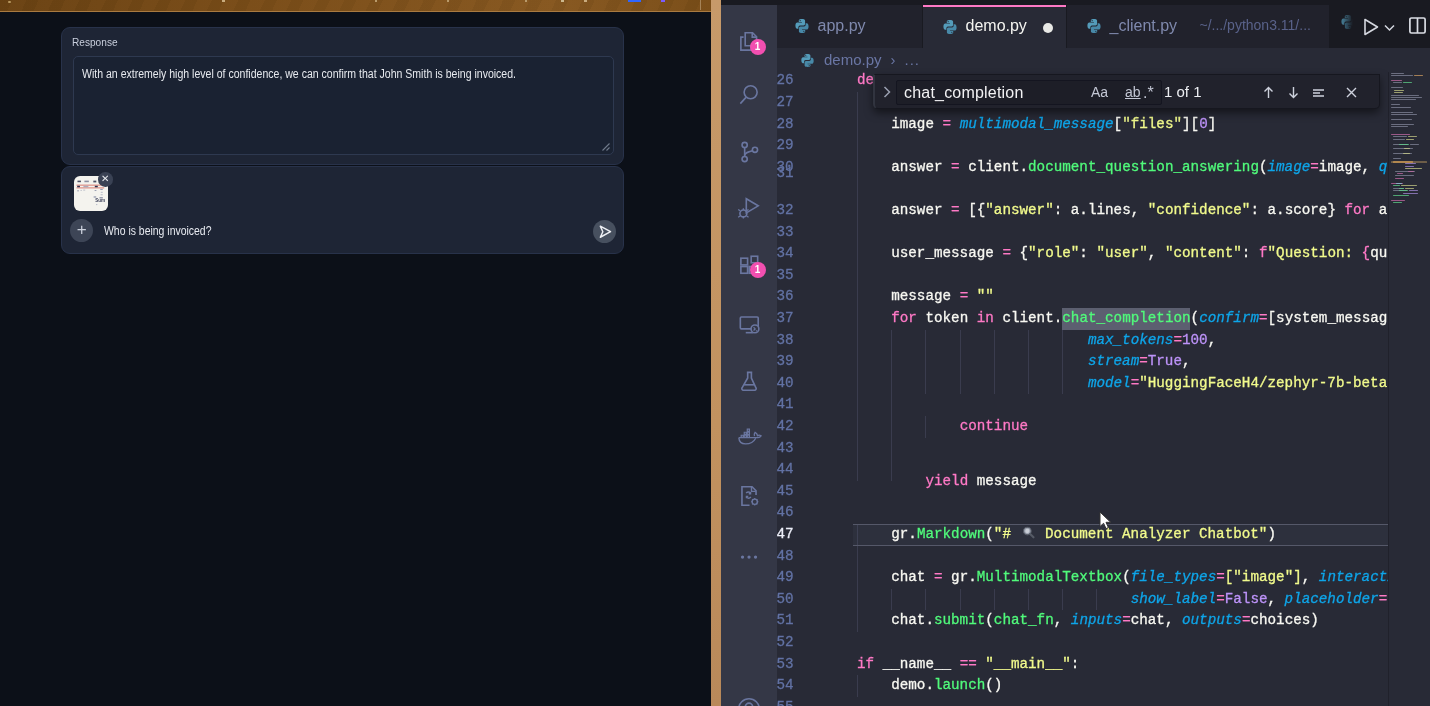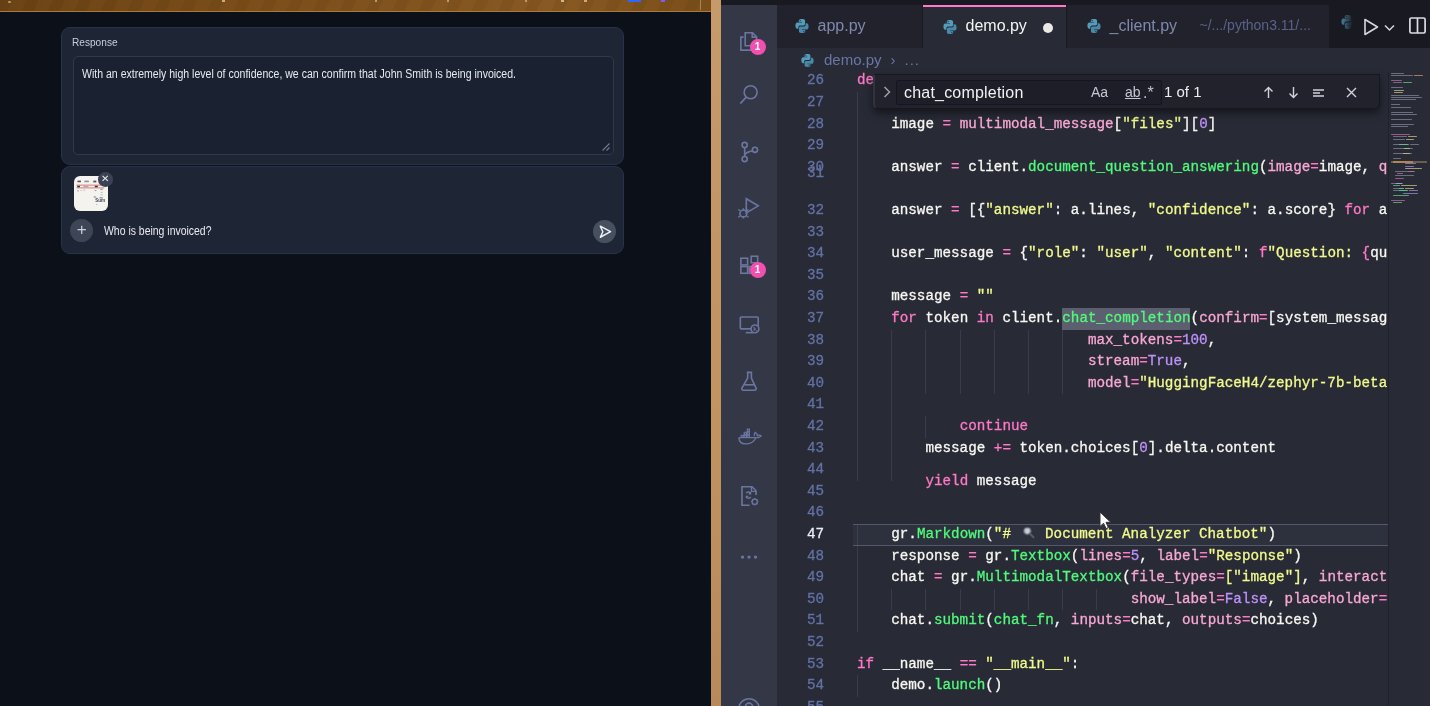--- a/index.html
+++ b/index.html
@@ -1,20 +1,20 @@
 <!DOCTYPE html>
 <html><head><meta charset="utf-8"><style>
 * { margin:0; padding:0; box-sizing:border-box; }
 html,body { width:1430px; height:706px; overflow:hidden; background:#0c1018;
   font-family:"Liberation Sans",sans-serif; }
 .abs { position:absolute; }
 i { font-style:normal; }
 i.w{color:#f8f8f2} i.p{color:#ff79c6} i.g{color:#50fa7b} i.y{color:#f1fa8c}
 i.u{color:#bd93f9} i.c{color:#8be9fd}
-i.o{color:#f9a8d4;}
+i.o{color:#0ea5e9;font-style:italic}
 i.hl{background:#5c5f70}
 
 
 #browser { position:absolute; left:0; top:0; width:710.5px; height:706px; background:#0c1018; }
 #btop { position:absolute; left:0; top:0; width:100%; height:11.7px;
   background:
    repeating-linear-gradient(115deg, rgba(0,0,0,.045) 0 11px, rgba(255,255,255,.008) 11px 24px),
    linear-gradient(90deg,#6b4313,#7a4d18 35%,#875820 78%,#7a4e18);
   border-bottom:1.3px solid #a97a40; }
 .bm { position:absolute; }
@@ -67,21 +67,21 @@
 #hlline { position:absolute; left:76px; width:535px; top:452.0px; height:21.6px;
   background:rgba(120,124,150,.07); border-top:1px solid #555869; border-bottom:1px solid #555869; }
 #fmatch { position:absolute; left:285.7px; top:236.0px; width:128.2px; height:21.6px; background:#5c5f70; }
 #lines { position:absolute; left:80.5px; top:0; width:530.5px; height:100%; overflow:hidden; }
 .cl { position:absolute; left:0; height:21.6px; white-space:pre;
   font-family:"Liberation Mono",monospace; font-size:14.25px; line-height:21.6px; width:530.5px; overflow:hidden;
   -webkit-text-stroke:0.3px currentColor; }
 .cl i.hl { background:transparent; }
 .emj { display:inline-block; width:17px; height:15px; vertical-align:-2px; }
 #gut { position:absolute; left:0; top:0; width:47.5px; height:100%; }
-.gn { position:absolute; right:0; width:47.5px; text-align:right; color:#6272a4;
+.gn { position:absolute; right:0; width:47.5px; color:#6272a4;
   font-family:"Liberation Mono",monospace; font-size:14.25px; line-height:21.6px; height:21.6px;
   -webkit-text-stroke:0.3px currentColor; }
 .gn.cur { color:#eceef8; }
 #mmsep { position:absolute; left:611px; top:0; width:1.5px; height:100%; background:#20212b; }
 .mr { position:absolute; border-radius:0.5px; opacity:.7; }
 #fw { position:absolute; left:152.5px; top:74px; width:507px; height:35px;
   background:#21222c; border:1px solid #16171f; border-left:2px solid #31343f;
   border-radius:0 0 5px 5px; box-shadow:0 4px 9px rgba(0,0,0,.5); }
 #fwin { position:absolute; left:21px; top:5px; width:266px; height:24.5px; background:#1d1e27;
   border:1px solid #141520; border-radius:2px; color:#f2f2f4; font-size:16px; line-height:23px; }
@@ -331,29 +331,27 @@
 <div class="cl" style="top:128.0px;"><i class="w">    answer </i><i class="p">=</i><i class="w"> [{</i><i class="y">"answer"</i><i class="w">: a.lines, </i><i class="y">"confidence"</i><i class="w">: a.score} </i><i class="p">for</i><i class="w"> a </i></div>
 <div class="cl" style="top:149.6px;"></div>
 <div class="cl" style="top:171.2px;"><i class="w">    user_message </i><i class="p">=</i><i class="w"> {</i><i class="y">"role"</i><i class="w">: </i><i class="y">"user"</i><i class="w">, </i><i class="y">"content"</i><i class="w">: </i><i class="p">f</i><i class="y">"Question: </i><i class="p">{</i><i class="w">question</i></div>
 <div class="cl" style="top:192.8px;"></div>
 <div class="cl" style="top:214.4px;"><i class="w">    message </i><i class="p">=</i><i class="w"> </i><i class="y">""</i></div>
 <div class="cl" style="top:236.0px;"><i class="p">    for</i><i class="w"> token </i><i class="p">in</i><i class="w"> client.</i><i class="g hl">chat_completion</i><i class="w">(</i><i class="o">confirm</i><i class="p">=</i><i class="w">[system_message, user_message],</i></div>
 <div class="cl" style="top:257.6px;"><i class="w">                           </i><i class="o">max_tokens</i><i class="p">=</i><i class="u">100</i><i class="w">,</i></div>
 <div class="cl" style="top:279.2px;"><i class="w">                           </i><i class="o">stream</i><i class="p">=</i><i class="u">True</i><i class="w">,</i></div>
 <div class="cl" style="top:300.8px;"><i class="w">                           </i><i class="o">model</i><i class="p">=</i><i class="y">"HuggingFaceH4/zephyr-7b-beta"</i></div>
 <div class="cl" style="top:344.0px;"><i class="w">            </i><i class="p">continue</i></div>
-<div class="cl" style="top:365.6px;"><i class="w">        message </i><i class="p">+=</i><i class="w"> token.choices[</i><i class="u">0</i><i class="w">].delta.content</i></div>
 <div class="cl" style="top:387.2px;margin-top:12px;"><i class="w">        </i><i class="p">yield</i><i class="w"> message</i></div>
 <div class="cl" style="top:408.8px;"></div>
 <div class="cl" style="top:452.0px;"><i class="w">    gr.</i><i class="g">Markdown</i><i class="w">(</i><i class="y">"# </i><svg class="emj" viewBox="0 0 18 18">
             <circle cx="7.6" cy="7.2" r="4.6" fill="#9aa0ae" stroke="#555a66" stroke-width="1.3"></circle>
             <circle cx="7.6" cy="7.2" r="2.6" fill="#c9cdd6"></circle>
             <line x1="11" y1="10.7" x2="15" y2="14.7" stroke="#555a66" stroke-width="2.6" stroke-linecap="round"></line>
           </svg><i class="y"> Document Analyzer Chatbot"</i><i class="w">)</i></div>
-<div class="cl" style="top:473.6px;"><i class="w">    response </i><i class="p">=</i><i class="w"> gr.</i><i class="g">Textbox</i><i class="w">(</i><i class="o">lines</i><i class="p">=</i><i class="u">5</i><i class="w">, </i><i class="o">label</i><i class="p">=</i><i class="y">"Response"</i><i class="w">)</i></div>
 <div class="cl" style="top:495.2px;"><i class="w">    chat </i><i class="p">=</i><i class="w"> gr.</i><i class="g">MultimodalTextbox</i><i class="w">(</i><i class="o">file_types</i><i class="p">=</i><i class="y">["image"]</i><i class="w">, </i><i class="o">interactive</i></div>
 <div class="cl" style="top:516.8px;"><i class="w">                                </i><i class="o">show_label</i><i class="p">=</i><i class="u">False</i><i class="w">, </i><i class="o">placeholder</i><i class="p">=</i><i class="y">"Upload an image"</i></div>
 <div class="cl" style="top:538.4px;"><i class="w">    chat.</i><i class="g">submit</i><i class="w">(</i><i class="g">chat_fn</i><i class="w">, </i><i class="o">inputs</i><i class="p">=</i><i class="w">chat, </i><i class="o">outputs</i><i class="p">=</i><i class="w">choices)</i></div>
 <div class="cl" style="top:560.0px;"></div>
 <div class="cl" style="top:581.6px;"><i class="p">if</i><i class="w"> __name__ </i><i class="p">==</i><i class="w"> </i><i class="y">"__main__"</i><i class="w">:</i></div>
 <div class="cl" style="top:603.2px;"><i class="w">    demo.</i><i class="g">launch</i><i class="w">()</i></div>
 <div class="cl" style="top:624.8px;"></div>
     </div>
     <div id="mmsep"></div>
 <div class="mr" style="left:614.5px;top:0.50px;width:13px;height:1.0px;background:#878ca0"></div>

